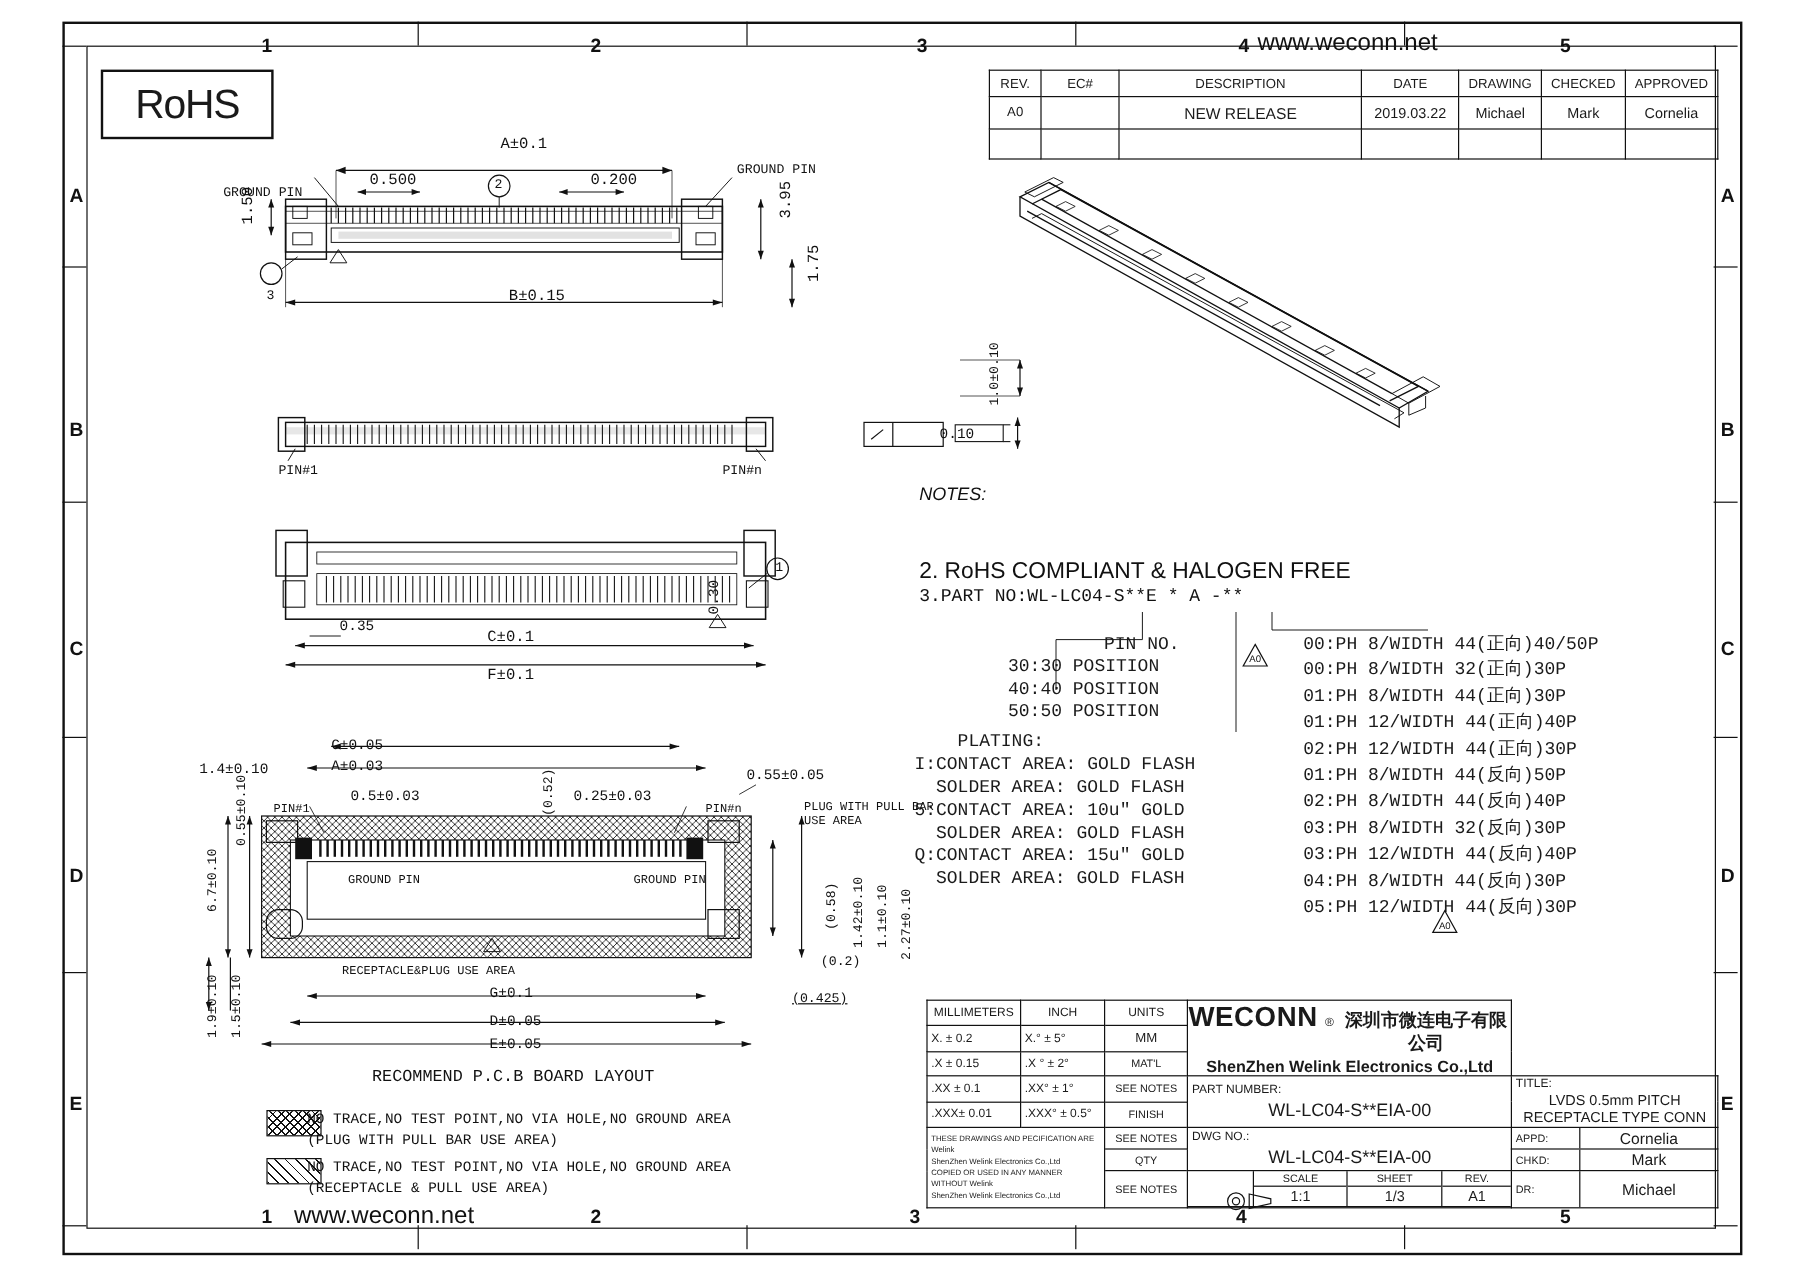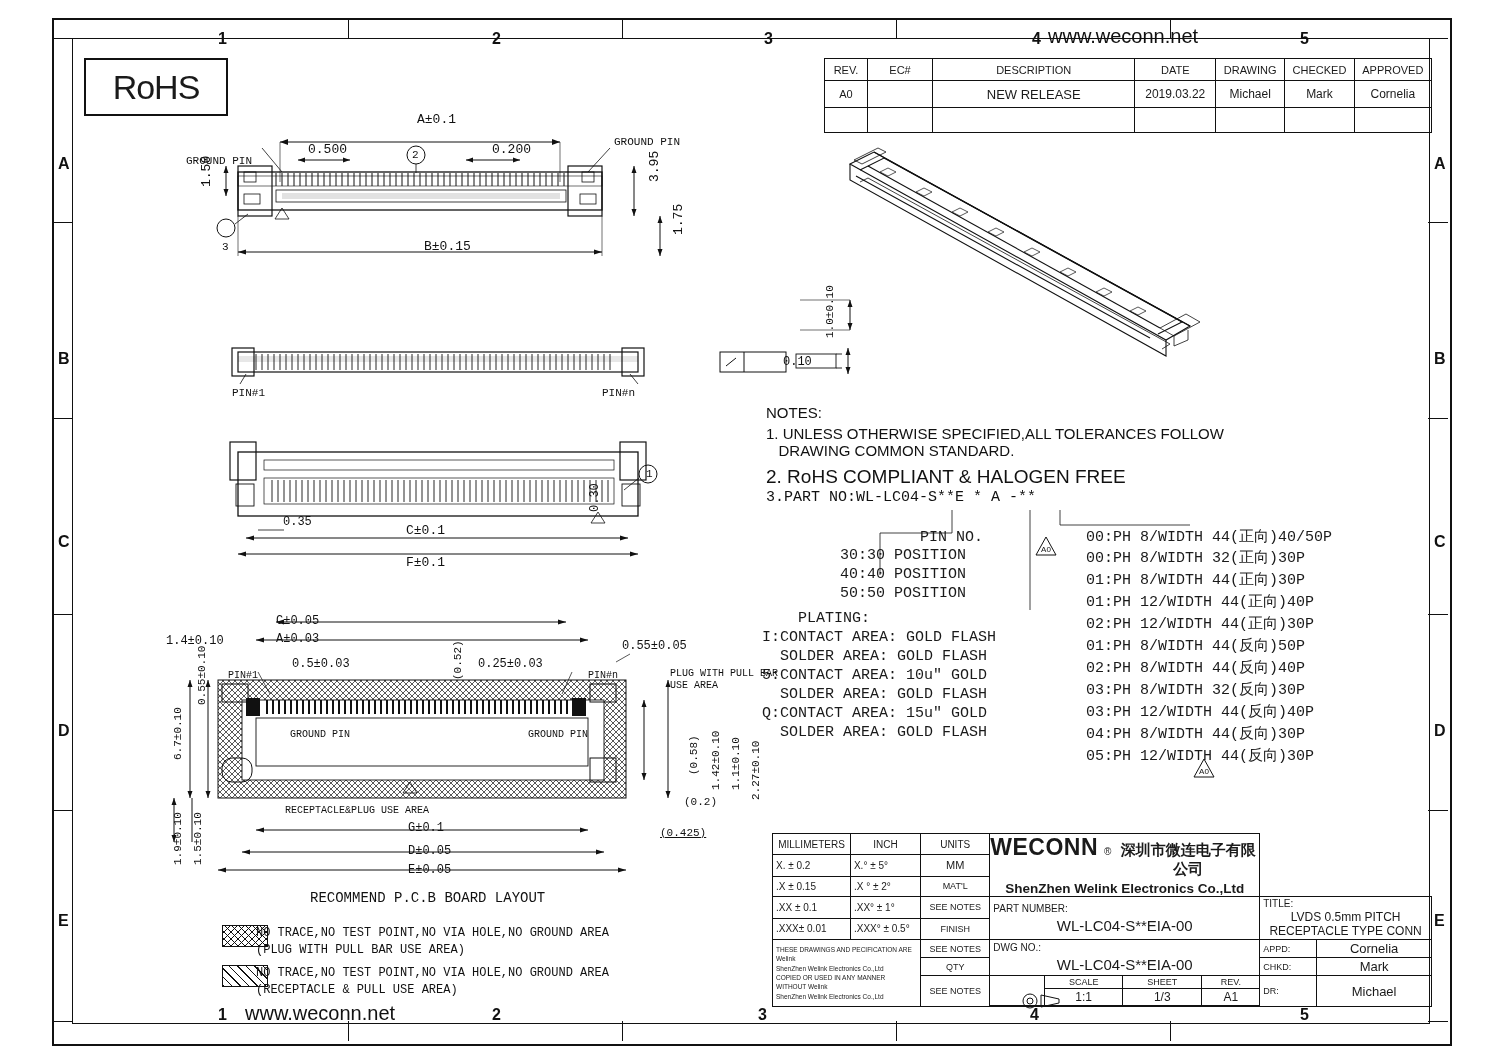--- a/index.html
+++ b/index.html
@@ -463,23 +463,21 @@
     <path d="M8 18 L18 10" stroke="#111" stroke-width="1" fill="none"></path>
     <rect x="78" y="6" width="40" height="14" fill="none" stroke="#111" stroke-width="0.9"></rect>
     <line x1="118" y1="6" x2="124" y2="6" stroke="#111" stroke-width="0.9"></line>
     <line x1="118" y1="20" x2="124" y2="20" stroke="#111" stroke-width="0.9"></line>
     <line x1="130" y1="0" x2="130" y2="26" stroke="#111" stroke-width="1"></line>
     <polygon points="130,0 127.5,7 132.5,7" fill="#111"></polygon>
     <polygon points="130,26 127.5,19 132.5,19" fill="#111"></polygon>
   </svg>
   <div class="t t12 mono" style="left:748px;top:356px;margin-left:35px;">0.10</div>
 
-  <div class="note" style="left:766px;top:404px;font-size:15px;">NOTES:</div>
-  <div class="note" style="left:766px;top:425px;font-size:15px;">1. UNLESS OTHERWISE SPECIFIED,ALL TOLERANCES FOLLOW
-   DRAWING COMMON STANDARD.</div>
+  <div class="note" style="left:766px;top:404px;font-size:15px;font-style:italic;">NOTES:</div>
   <div class="note" style="left:766px;top:466px;font-size:19px;">2. RoHS COMPLIANT &amp; HALOGEN FREE</div>
   <div class="note mono15" style="left:766px;top:489px;">3.PART NO:WL-LC04-S**E * A -**</div>
 
   <svg width="420" height="270" style="left:860px;top:505px;">
     <line x1="20" y1="28" x2="20" y2="70" stroke="#111" stroke-width="0.8"></line>
     <line x1="20" y1="28" x2="92" y2="28" stroke="#111" stroke-width="0.8"></line>
     <line x1="92" y1="28" x2="92" y2="5" stroke="#111" stroke-width="0.8"></line>
     <line x1="170" y1="5" x2="170" y2="105" stroke="#111" stroke-width="0.8"></line>
     <line x1="200" y1="5" x2="200" y2="20" stroke="#111" stroke-width="0.8"></line>
     <line x1="200" y1="20" x2="330" y2="20" stroke="#111" stroke-width="0.8"></line>

